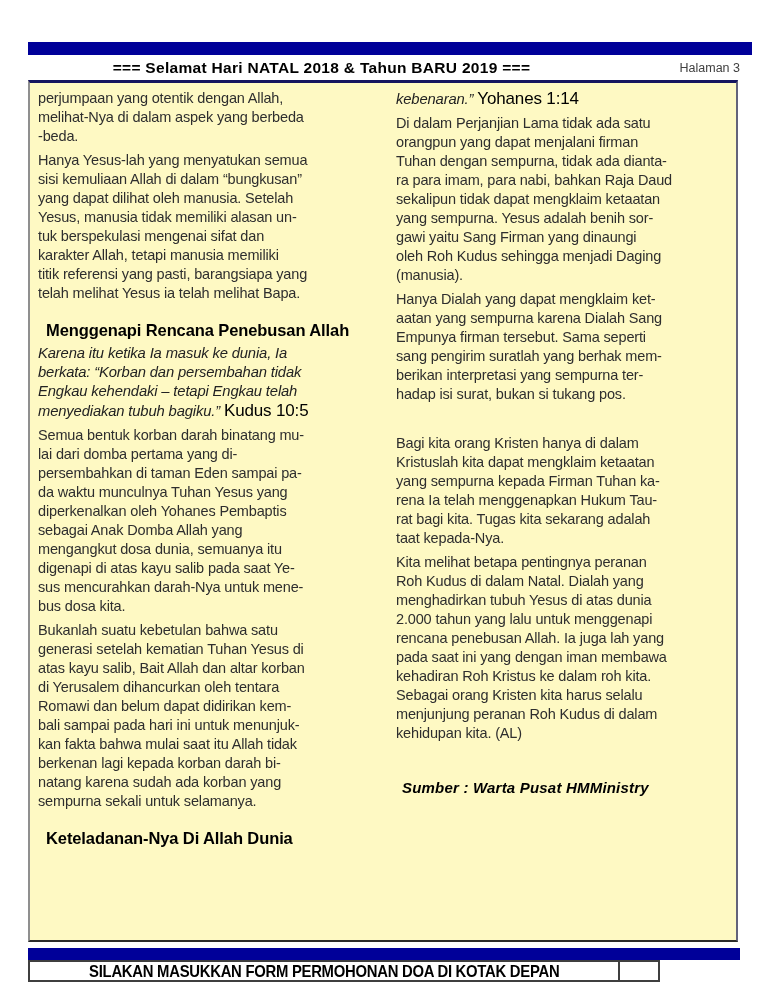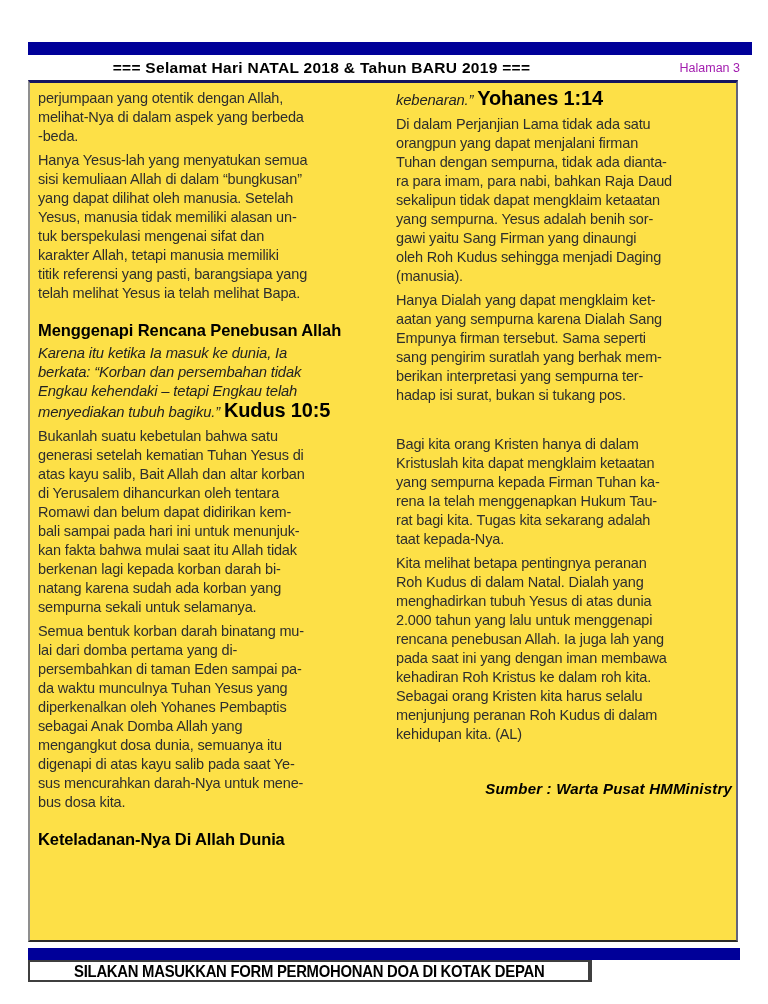--- a/index.html
+++ b/index.html
@@ -12,59 +12,59 @@
     background:#000099;
   }
   .header-row {
     position:absolute; left:28px; top:57px; width:712px; height:22px;
     display:flex; align-items:center;gap:20px;
   }
   .header-title {
     flex:1; text-align:center; font-weight:bold; font-size:15.5px;
     letter-spacing:0.3px; color:#000;
   }
-  .page-number { width:105px; text-align:right; font-size:12.5px; color:#a21caf; padding-bottom:1px; }
+  .page-number { width:105px; text-align:right; font-size:12.5px; color:#404040; padding-bottom:1px; }
 
   .content-box {
     position:absolute; left:28px; top:80px; width:710px; height:862px;
     box-sizing:border-box; display:flex;
     border-top:3px solid #15155f;
     border-left:2px solid #8f8f8f;
     border-right:2px solid #63637a;
     border-bottom:2px solid #2b2b2b;
-    background:#fde047;
+    background:#fef9c3;
   }
   .col { box-sizing:border-box; padding-top:6px; }
   .col-left  { width:352px; padding-left:8px;  padding-right:8px; }
   .col-right { width:354px; padding-left:14px; padding-right:4px; }
 
   .para {
     margin:0 0 5px 0; font-size:14.5px; line-height:19px; color:#2e2e2e;
     white-space:pre-line; letter-spacing:-0.15px;
   }
   .heading {
-    margin:17px 0 4px 0; font-size:16.5px; line-height:20px;
+    margin:17px 0 4px 8px; font-size:16.5px; line-height:20px;
     font-weight:bold; color:#000; letter-spacing:-0.1px;
   }
   .quote {
     font-style:italic; color:#222; font-size:14.8px;
   }
-  .ref-inline { font-style:normal; font-weight:bold; font-size:20px; color:#000; }
+  .ref-inline { font-style:normal; font-weight:normal; font-size:17px; color:#000; }
   .gap-top-large { margin-top:30px; }
   .source-credit {
     margin-top:36px; font-weight:bold; font-style:italic; font-size:15px;
-    color:#000; letter-spacing:0.2px; padding-left:6px;text-align:right;
+    color:#000; letter-spacing:0.2px; padding-left:6px;
   }
 
   .footer-bar {
     position:absolute; left:28px; top:948px; width:712px; height:12px;
     background:#000099;
   }
   .footer-box {
-    position:absolute; left:28px; top:960px; width:564px; height:22px;
+    position:absolute; left:28px; top:960px; width:632px; height:22px;
     box-sizing:border-box; border:2px solid #3f3f3f; display:flex;
     background:#fff;
   }
   .footer-cell-left {
     width:590px; box-sizing:border-box; border-right:2px solid #3f3f3f;
     display:flex; align-items:center; justify-content:center;
   }
   .footer-text {
     display:inline-block; transform:scaleX(0.9); transform-origin:center;
     font-weight:bold; font-size:16.5px; color:#000; white-space:nowrap;
@@ -94,40 +94,40 @@
 Yesus, manusia tidak memiliki alasan un-
 tuk berspekulasi mengenai sifat dan
 karakter Allah, tetapi manusia memiliki
 titik referensi yang pasti, barangsiapa yang
 telah melihat Yesus ia telah melihat Bapa.</p>
     <div class="heading">Menggenapi Rencana Penebusan Allah</div>
     <p class="para quote"><span>Karena itu ketika Ia masuk ke dunia, Ia
 berkata:  “Korban dan persembahan tidak
 Engkau kehendaki –  tetapi Engkau telah
 menyediakan tubuh bagiku.”</span> <span class="ref-inline">Kudus 10:5</span></p>
+    <p class="para">Semua bentuk korban darah binatang mu-
+lai dari domba pertama yang di-
+persembahkan di taman Eden sampai pa-
+da waktu munculnya Tuhan Yesus yang
+diperkenalkan oleh Yohanes Pembaptis
+sebagai Anak Domba Allah yang
+mengangkut dosa dunia, semuanya itu
+digenapi di atas kayu salib pada saat Ye-
+sus mencurahkan darah-Nya untuk mene-
+bus dosa kita.</p>
     <p class="para">Bukanlah suatu kebetulan bahwa satu
 generasi setelah kematian Tuhan Yesus di
 atas kayu salib, Bait Allah dan altar korban
 di Yerusalem dihancurkan oleh tentara
 Romawi dan belum dapat didirikan kem-
 bali sampai pada hari ini untuk menunjuk-
 kan fakta bahwa mulai saat itu Allah tidak
 berkenan lagi kepada korban darah bi-
 natang karena sudah ada korban yang
 sempurna sekali untuk selamanya.</p>
-    <p class="para">Semua bentuk korban darah binatang mu-
-lai dari domba pertama yang di-
-persembahkan di taman Eden sampai pa-
-da waktu munculnya Tuhan Yesus yang
-diperkenalkan oleh Yohanes Pembaptis
-sebagai Anak Domba Allah yang
-mengangkut dosa dunia, semuanya itu
-digenapi di atas kayu salib pada saat Ye-
-sus mencurahkan darah-Nya untuk mene-
-bus dosa kita.</p>
     <div class="heading">Keteladanan-Nya Di Allah Dunia</div>
   </div>
 
   <div class="col col-right">
     <p class="para quote"><span>kebenaran.”</span> <span class="ref-inline">Yohanes 1:14</span></p>
     <p class="para">Di dalam Perjanjian Lama tidak ada satu
 orangpun yang dapat menjalani firman
 Tuhan dengan sempurna, tidak ada dianta-
 ra para imam, para nabi, bahkan Raja Daud
 sekalipun tidak dapat mengklaim ketaatan

